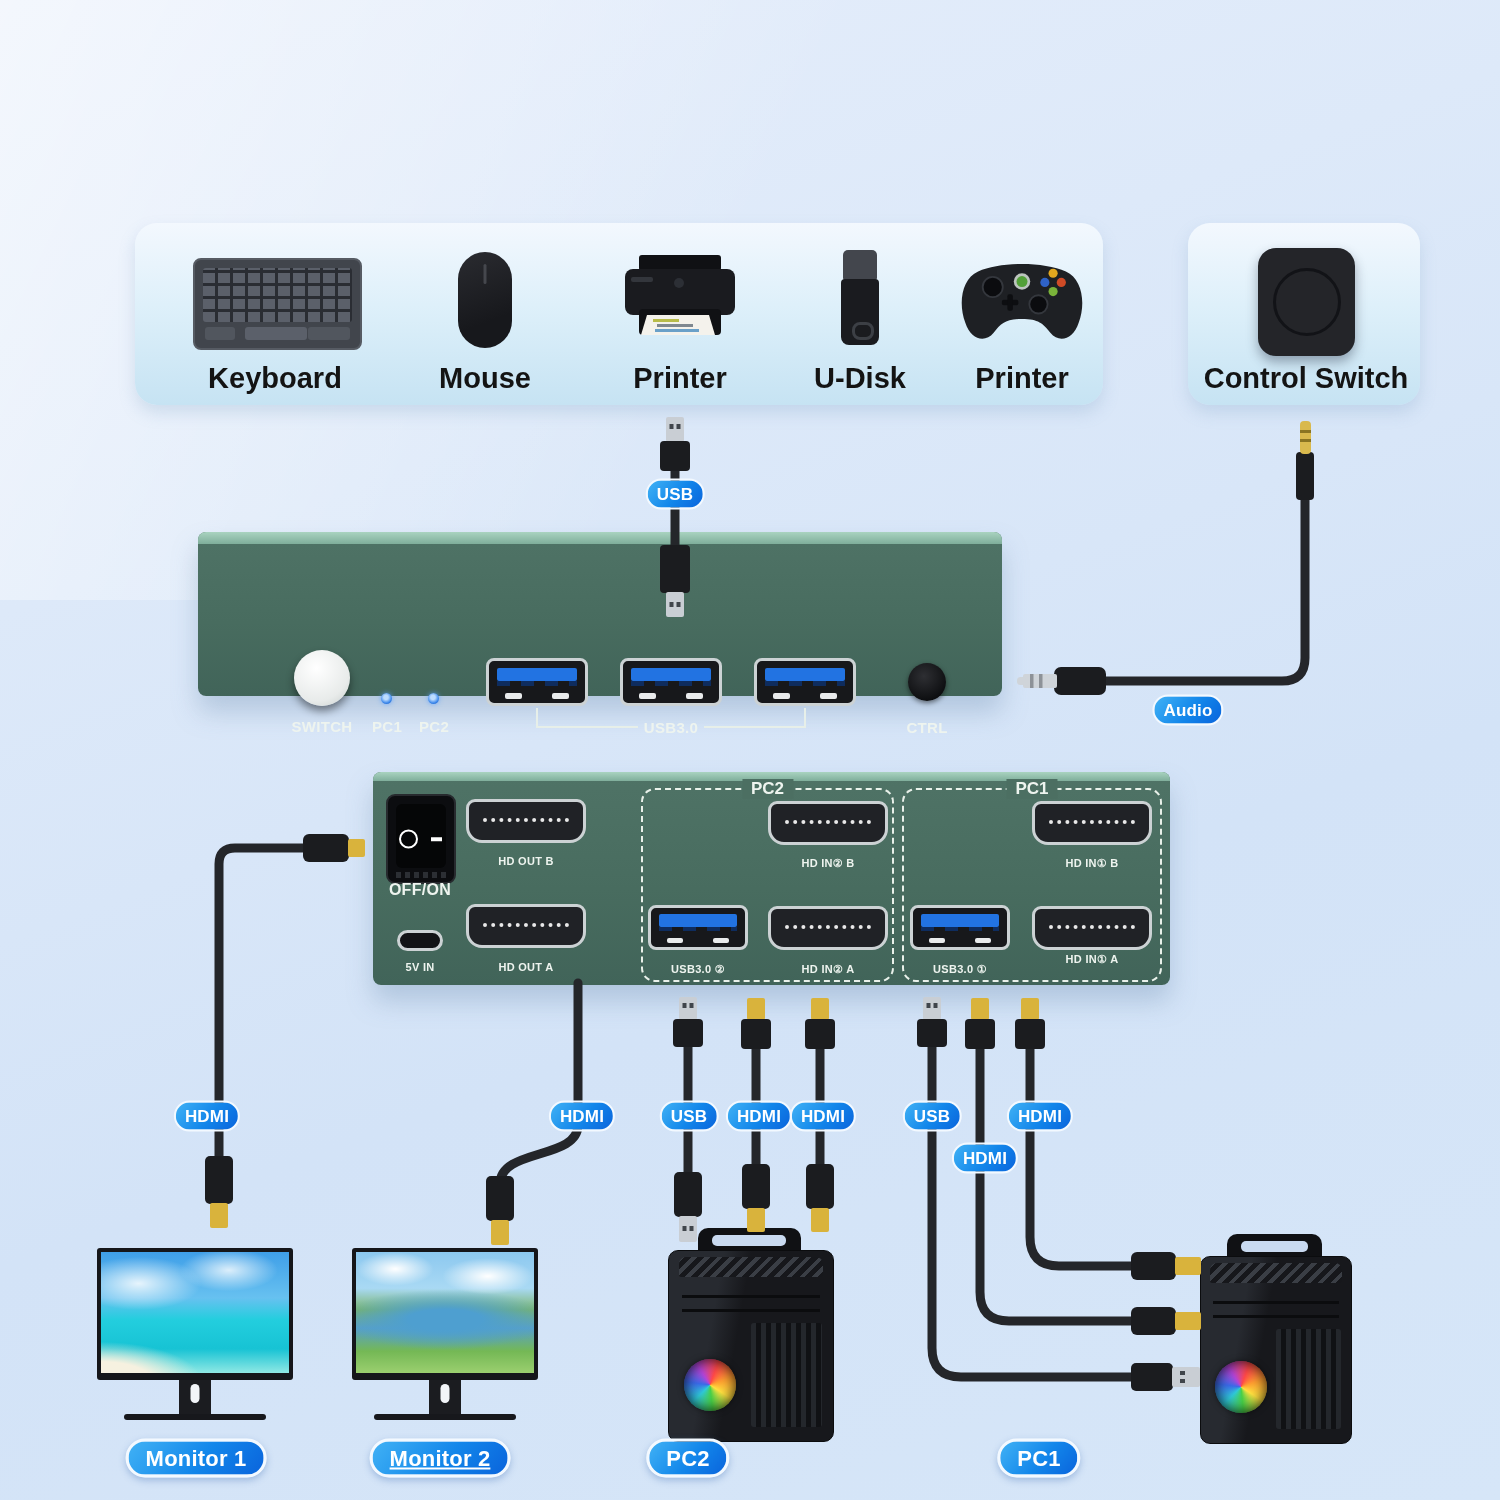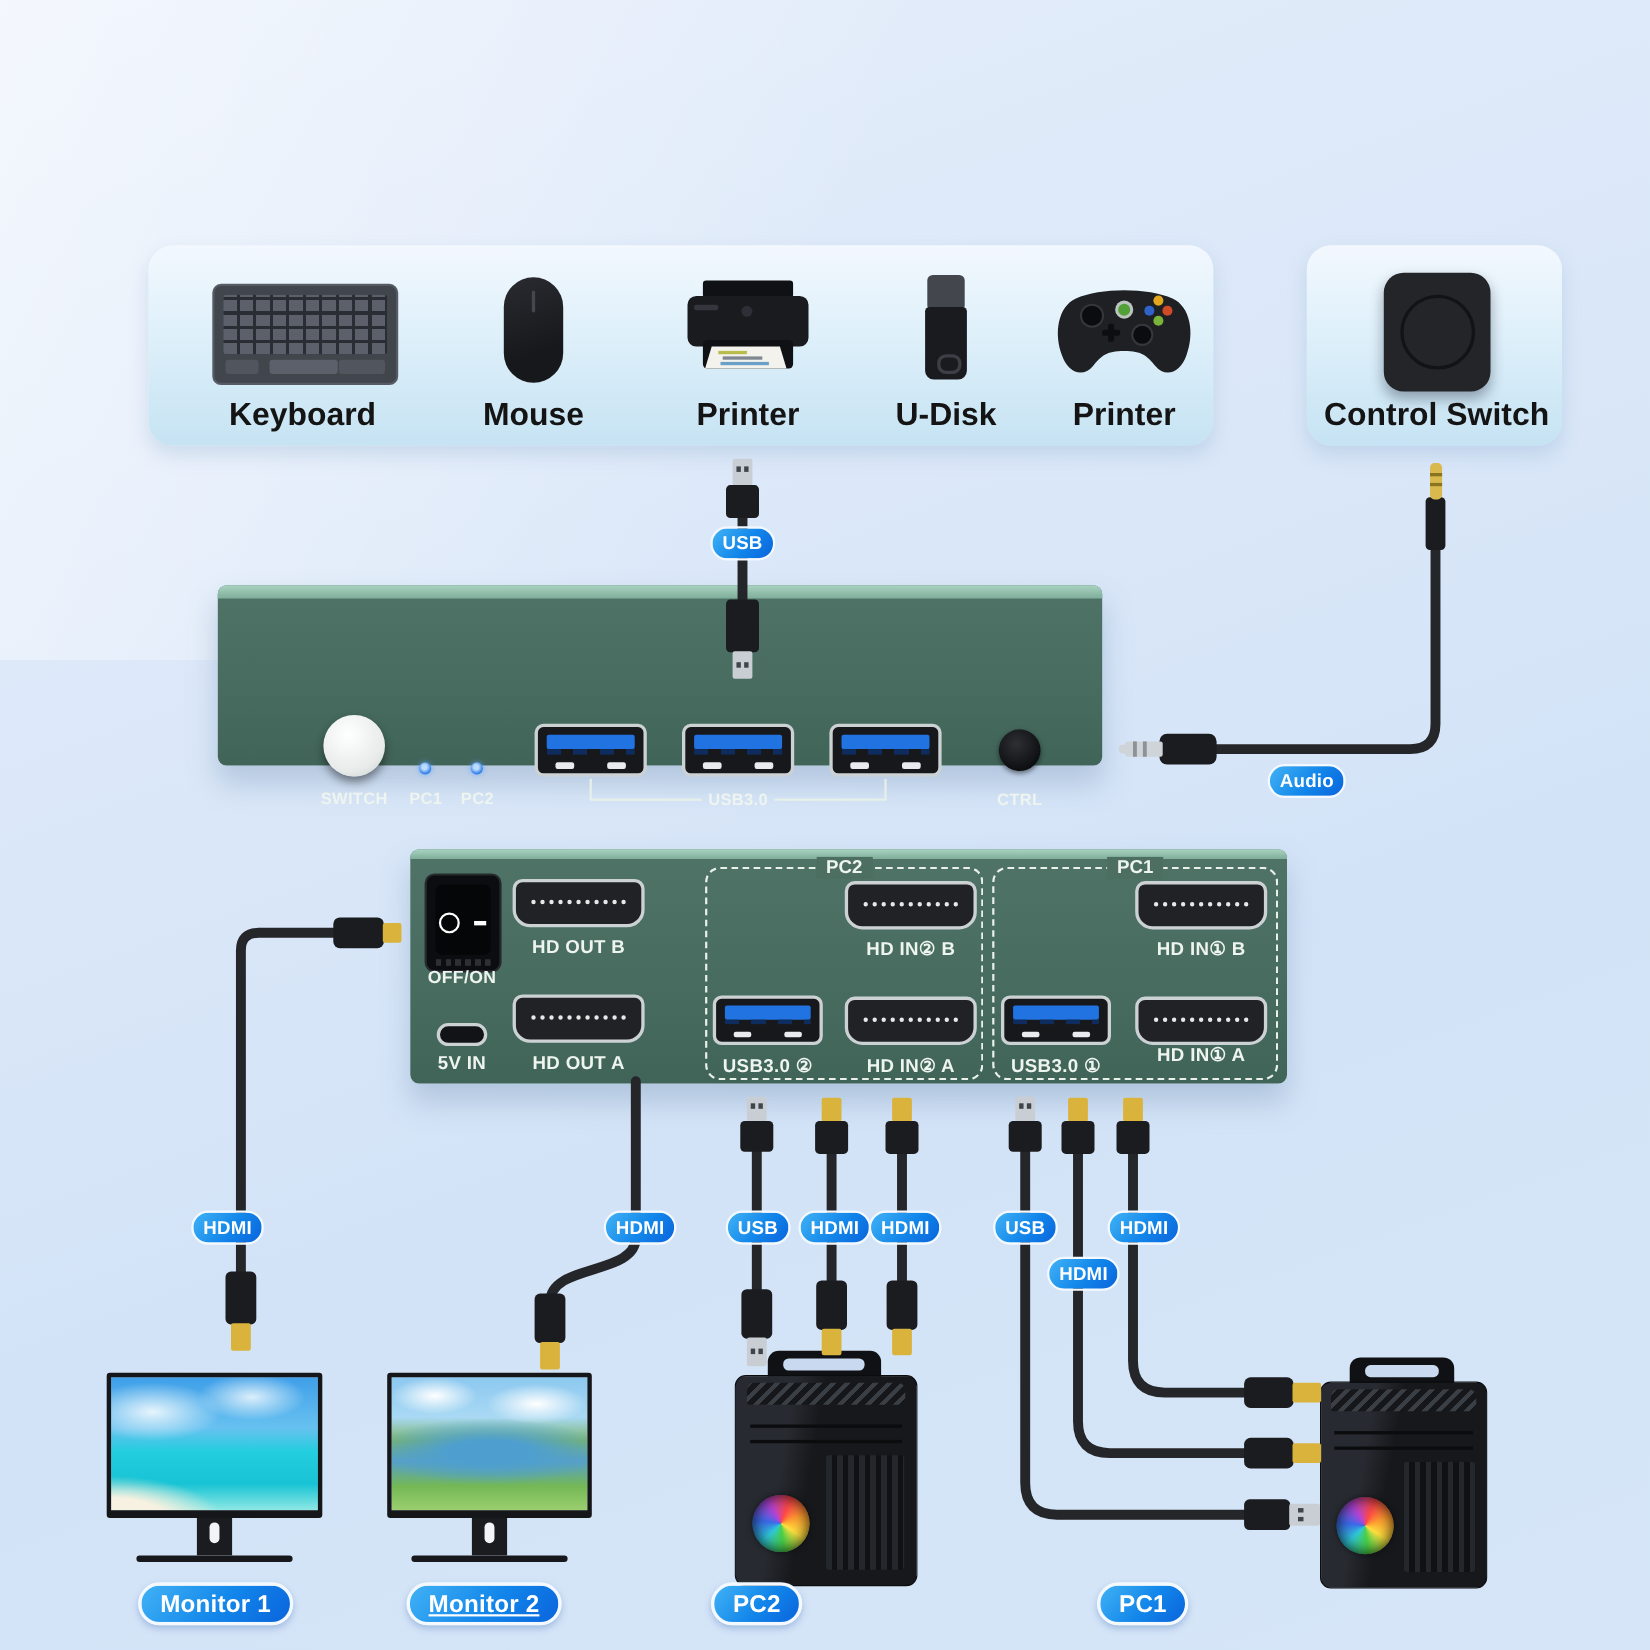--- a/index.html
+++ b/index.html
@@ -51,21 +51,21 @@
   .ctrl-icon .ring{position:absolute;left:50%;top:50%;transform:translate(-50%,-50%);
     width:62px;height:62px;border:3px solid #121317;border-radius:50%;}
 
   
   .panel{position:absolute;border-radius:8px;
     background:linear-gradient(180deg,#4f7366 0%,#486c5f 55%,#416459 100%);
     box-shadow:0 16px 26px rgba(110,140,175,.35);}
   .panel .topstrip{position:absolute;left:0;right:0;top:0;height:12px;
     background:linear-gradient(180deg,#a9d3c0,#7fae9b);border-radius:8px 8px 0 0;}
   .plabel{position:absolute;transform:translate(-50%,-50%);color:#eef4ef;
-    font-weight:bold;font-size:17px;letter-spacing:.3px;white-space:nowrap;}
+    font-weight:bold;font-size:11px;letter-spacing:.3px;white-space:nowrap;}
   .plabel.sm{font-size:15px;}
 
   .usb-port{position:absolute;box-sizing:border-box;background:#17181b;
     border:3px solid #ccd2d4;border-radius:8px;}
   .usb-port .tongue{position:absolute;left:8%;right:8%;top:16%;height:32%;
     background:#2273e2;border-radius:2px;}
   .usb-port .notch{position:absolute;left:8%;right:8%;top:48%;height:12%;
     background:repeating-linear-gradient(90deg,#0e2c5e 0 13px,rgba(0,0,0,0) 13px 24px);}
   .usb-port .t1,.usb-port .t2{position:absolute;bottom:10%;width:17%;height:13%;background:#e9ebec;border-radius:2px;}
   .usb-port .t1{left:17%;} .usb-port .t2{right:17%;}

